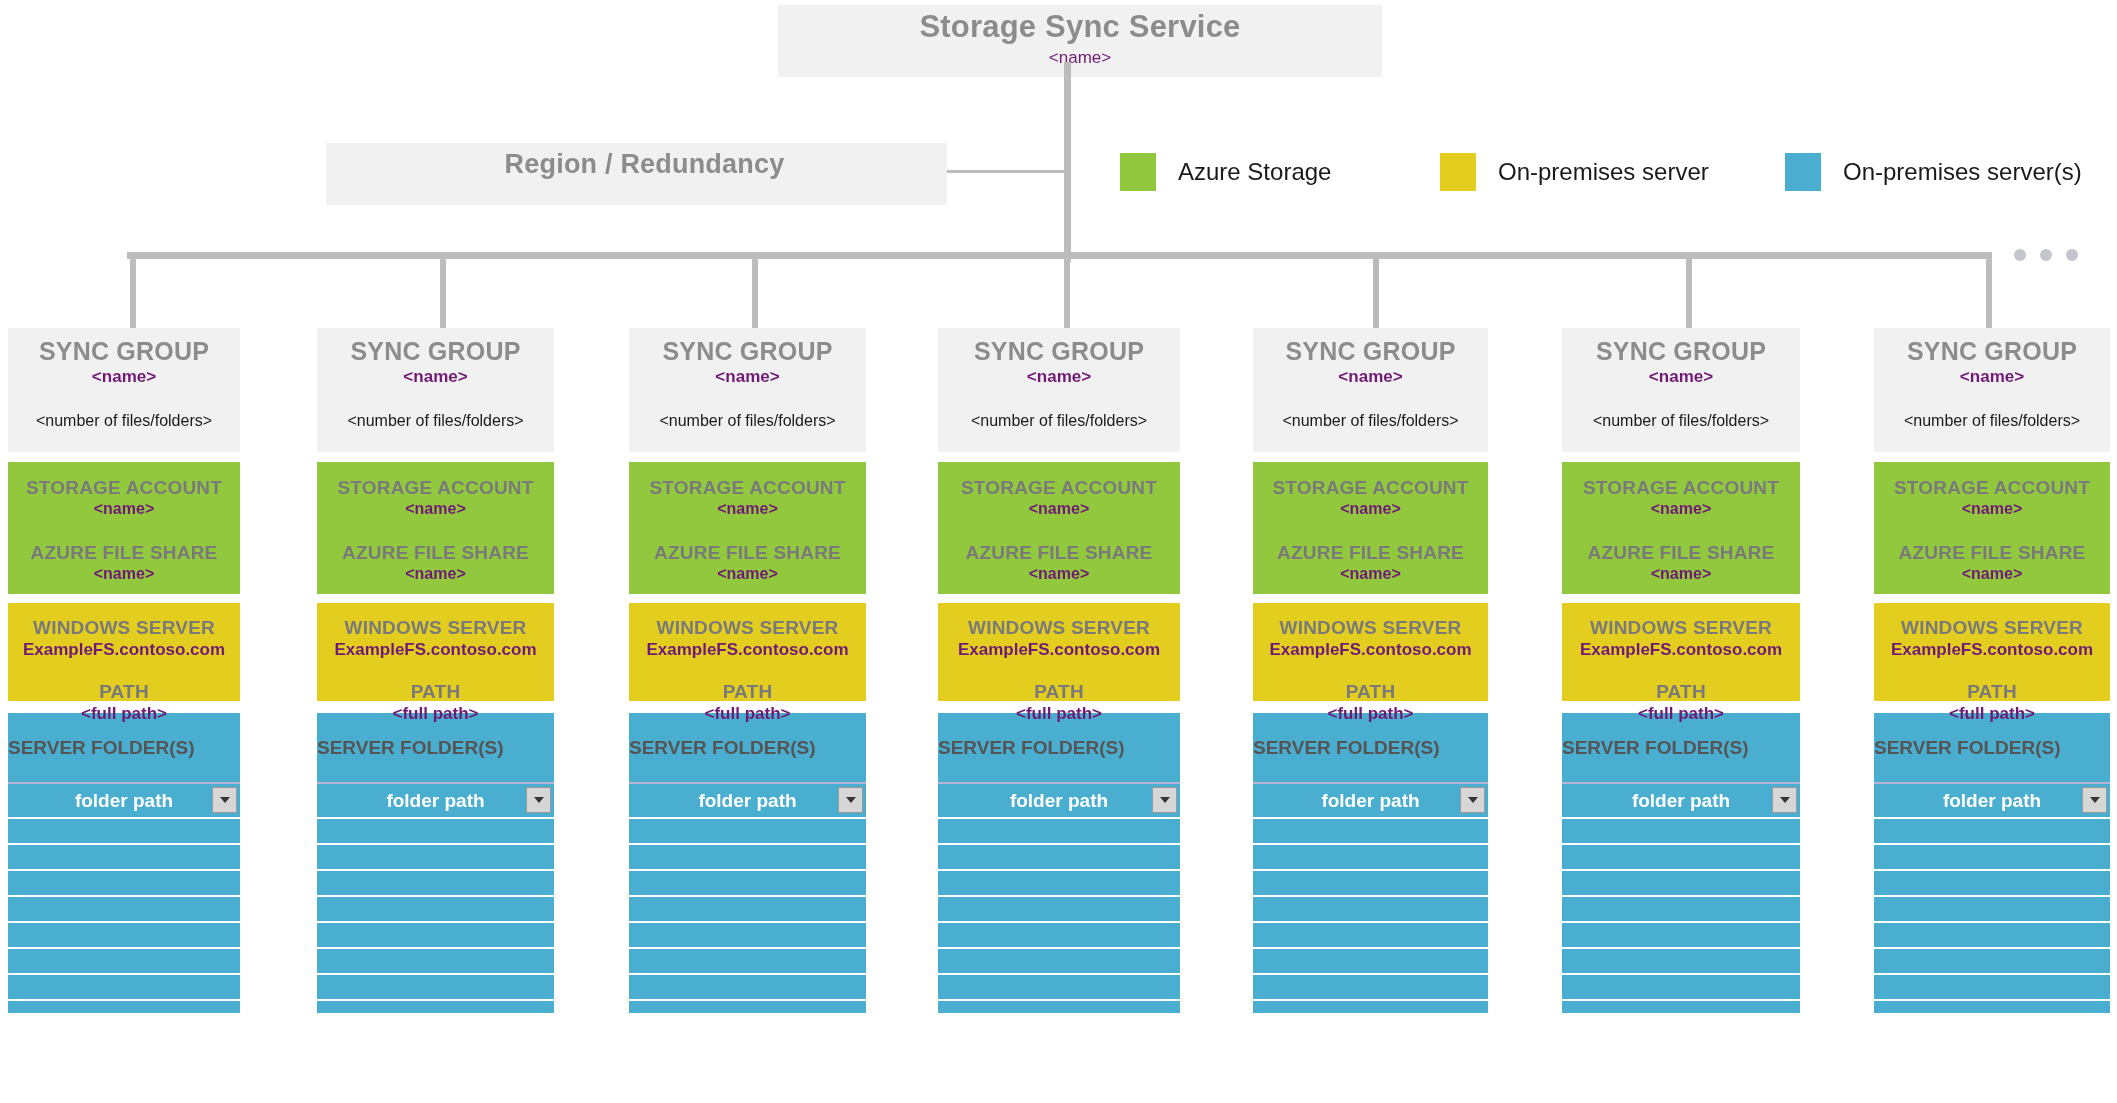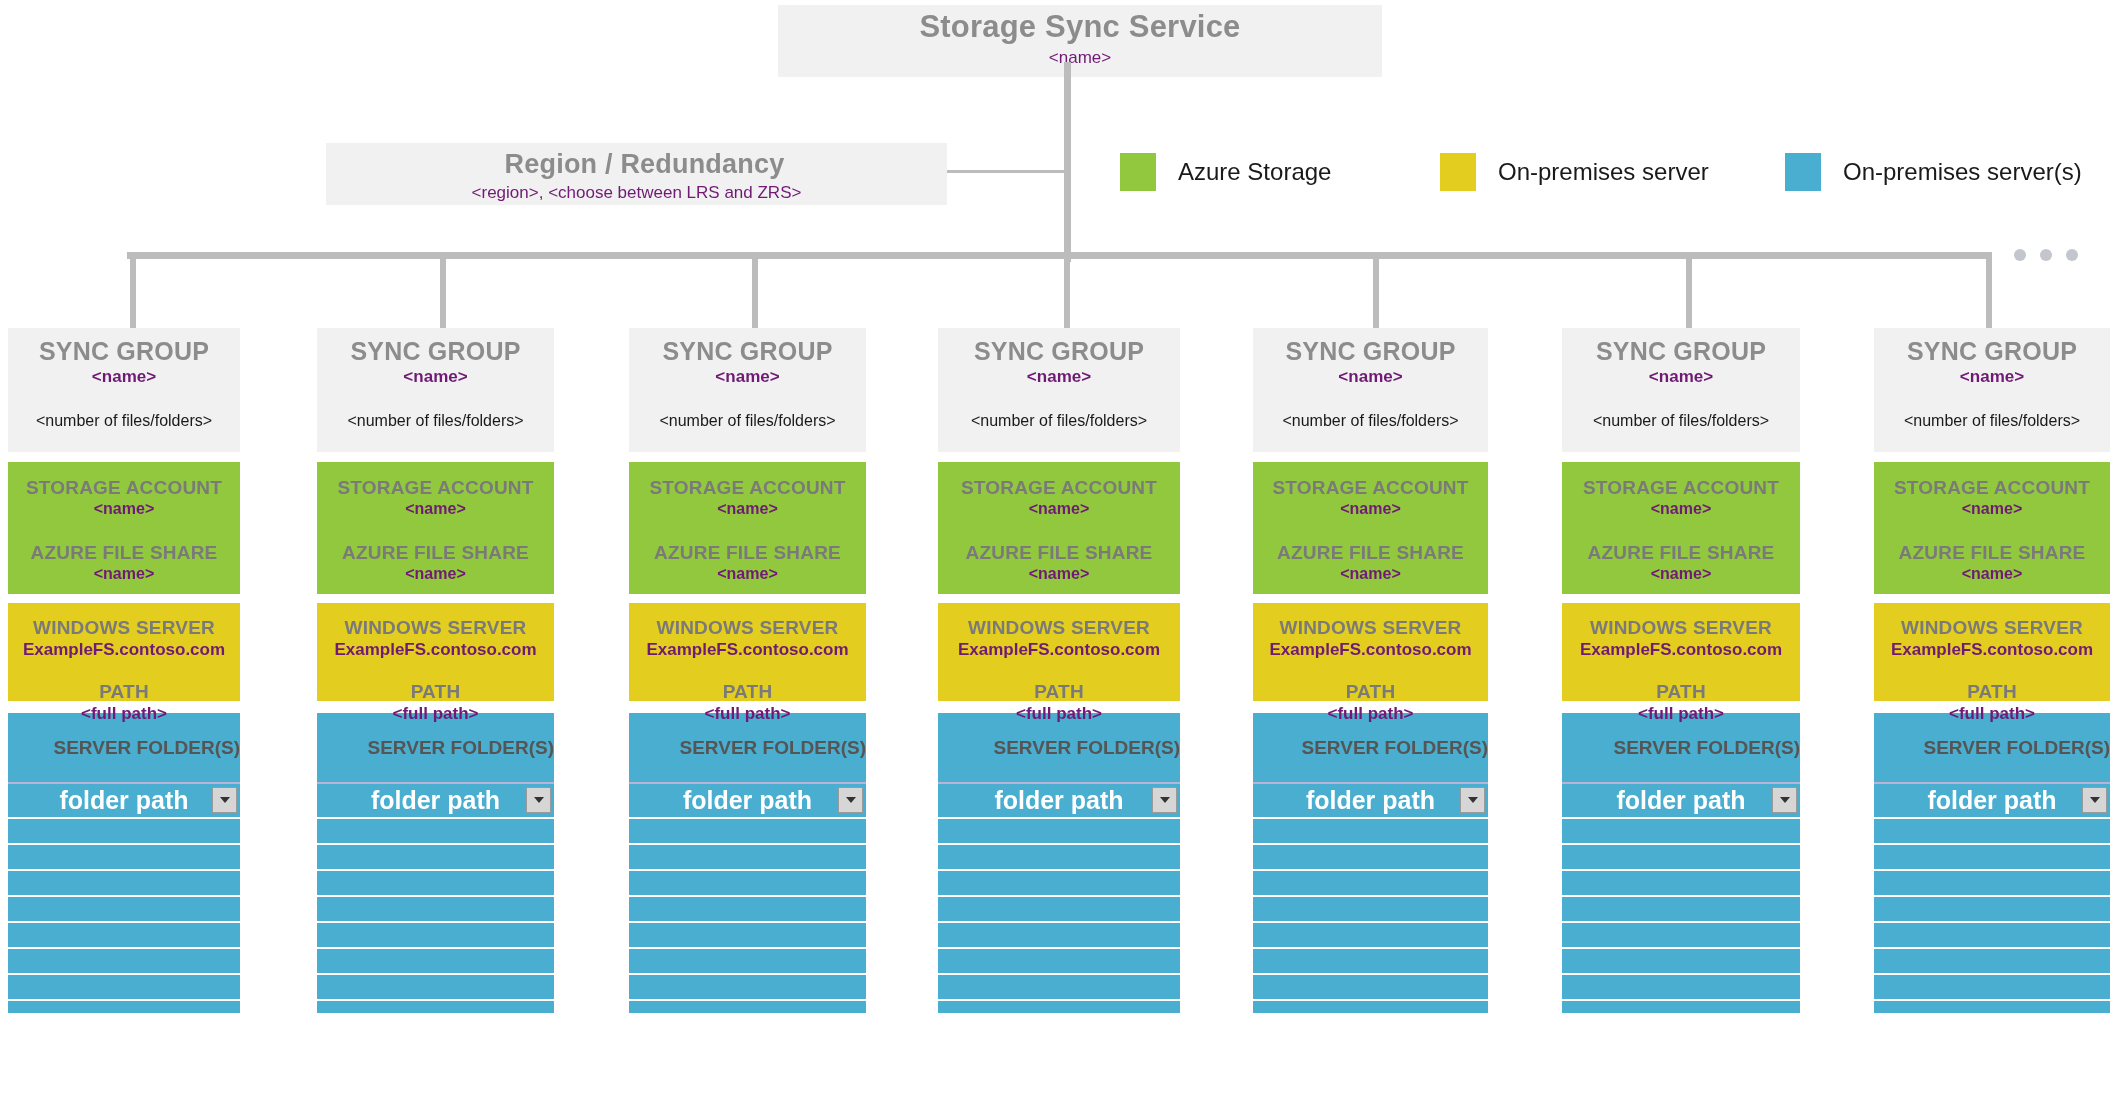--- a/index.html
+++ b/index.html
@@ -181,38 +181,38 @@
   .srv-block .group2 { margin-top: 22px; }
 
   .fold-block {
     background: #49aed0;
     width: 100%;
     margin-top: 12px;
     height: 300px;
     box-sizing: border-box;
   }
   .fold-title {
-    text-align: right;
+    text-align: left;
     font-size: 19px;
     font-weight: bold;
     color: #555555;
     padding-top: 24px;
   }
   .filter-row {
     position: relative;
     margin-top: 23px;
     height: 33px;
     border-top: 2px solid #b9b3d6;
     border-bottom: 2px solid #ffffff;
     display: flex;
     align-items: center;
     justify-content: center;
   }
   .filter-label {
-    font-size: 25px;
+    font-size: 19px;
     font-weight: bold;
     color: #ffffff;
   }
   .filter-btn {
     position: absolute;
     right: 3px;
     top: 3px;
     width: 23px;
     height: 24px;
     background: #d6d6d6;
@@ -244,21 +244,20 @@
 <div class="conn" id="region-link"></div>
 <div class="conn" id="bus-horiz"></div>
 <div id="ellipsis">
   <i></i>
     <i></i>
     <i></i>
 </div>
 
 <div class="box grey-box" id="region-box">
   <div class="title-main">Region / Redundancy</div>
-  <div class="sub-line">&lt;region&gt;, &lt;choose between LRS and ZRS&gt;</div>
 </div>
 
 <div id="legend">
     <div class="legend-item">
       <div class="legend-swatch" style="background: rgb(146, 200, 62);"></div>
       <div class="legend-label">Azure Storage</div>
     </div>
     <div class="legend-item">
       <div class="legend-swatch" style="background: rgb(227, 205, 31);"></div>
       <div class="legend-label">On-premises server</div>

